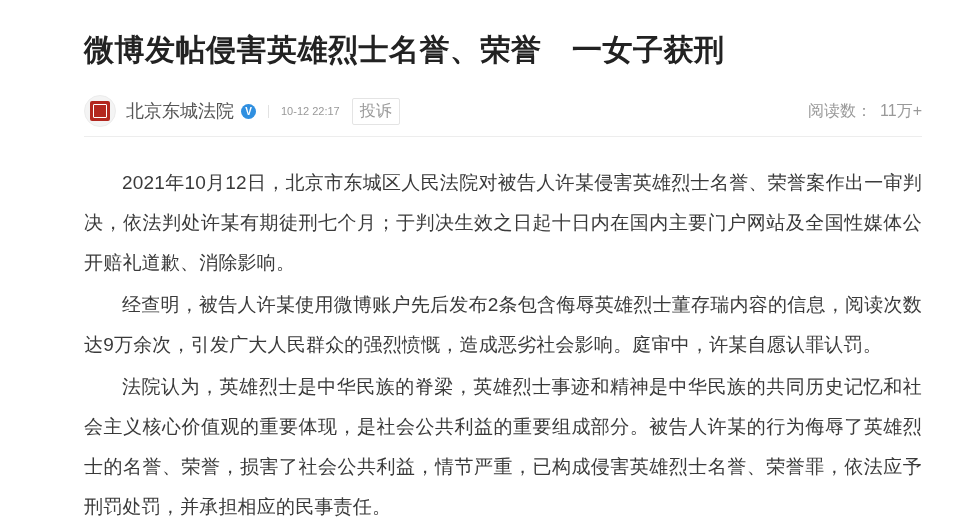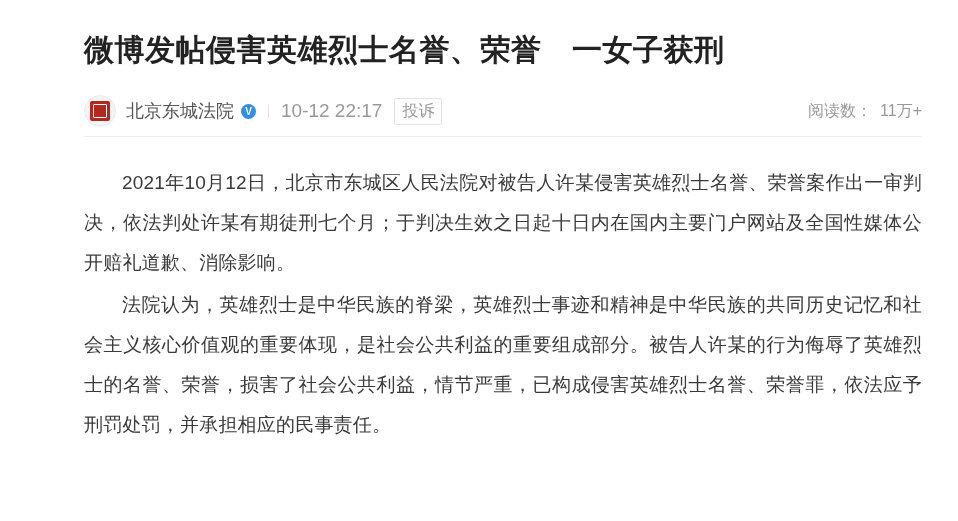--- a/index.html
+++ b/index.html
@@ -87,21 +87,21 @@
     font-weight: 700;
     flex: none;
   }
   .meta-divider {
     width: 1px;
     height: 13px;
     background: #e2e2e2;
     margin: 0 12px;
   }
   .timestamp {
-    font-size: 19px;
+    font-size: 11px;
     color: #999999;
     white-space: nowrap;
   }
   .report-link {
     font-size: 16px;
     color: #999999;
     border: 1px solid #e4e4e4;
     border-radius: 2px;
     padding: 2px 7px;
     margin-left: 12px;
@@ -158,16 +158,17 @@
     <span class="report-link">投诉</span>
     <span class="read-count">
       <span>阅读数：</span><span class="read-value">11万+</span>
     </span>
   </div>
 
   <div class="divider-line"></div>
 
   <div class="article-body">
     <p>2021年10月12日，北京市东城区人民法院对被告人许某侵害英雄烈士名誉、荣誉案作出一审判决，依法判处许某有期徒刑七个月；于判决生效之日起十日内在国内主要门户网站及全国性媒体公开赔礼道歉、消除影响。</p>
+    <p>经查明，被告人许某使用微博账户先后发布2条包含侮辱英雄烈士董存瑞内容的信息，阅读次数达9万余次，引发广大人民群众的强烈愤慨，造成恶劣社会影响。庭审中，许某自愿认罪认罚。</p>
     <p>法院认为，英雄烈士是中华民族的脊梁，英雄烈士事迹和精神是中华民族的共同历史记忆和社会主义核心价值观的重要体现，是社会公共利益的重要组成部分。被告人许某的行为侮辱了英雄烈士的名誉、荣誉，损害了社会公共利益，情节严重，已构成侵害英雄烈士名誉、荣誉罪，依法应予刑罚处罚，并承担相应的民事责任。</p>
   </div>
 
 </div>
 
 </body></html>

